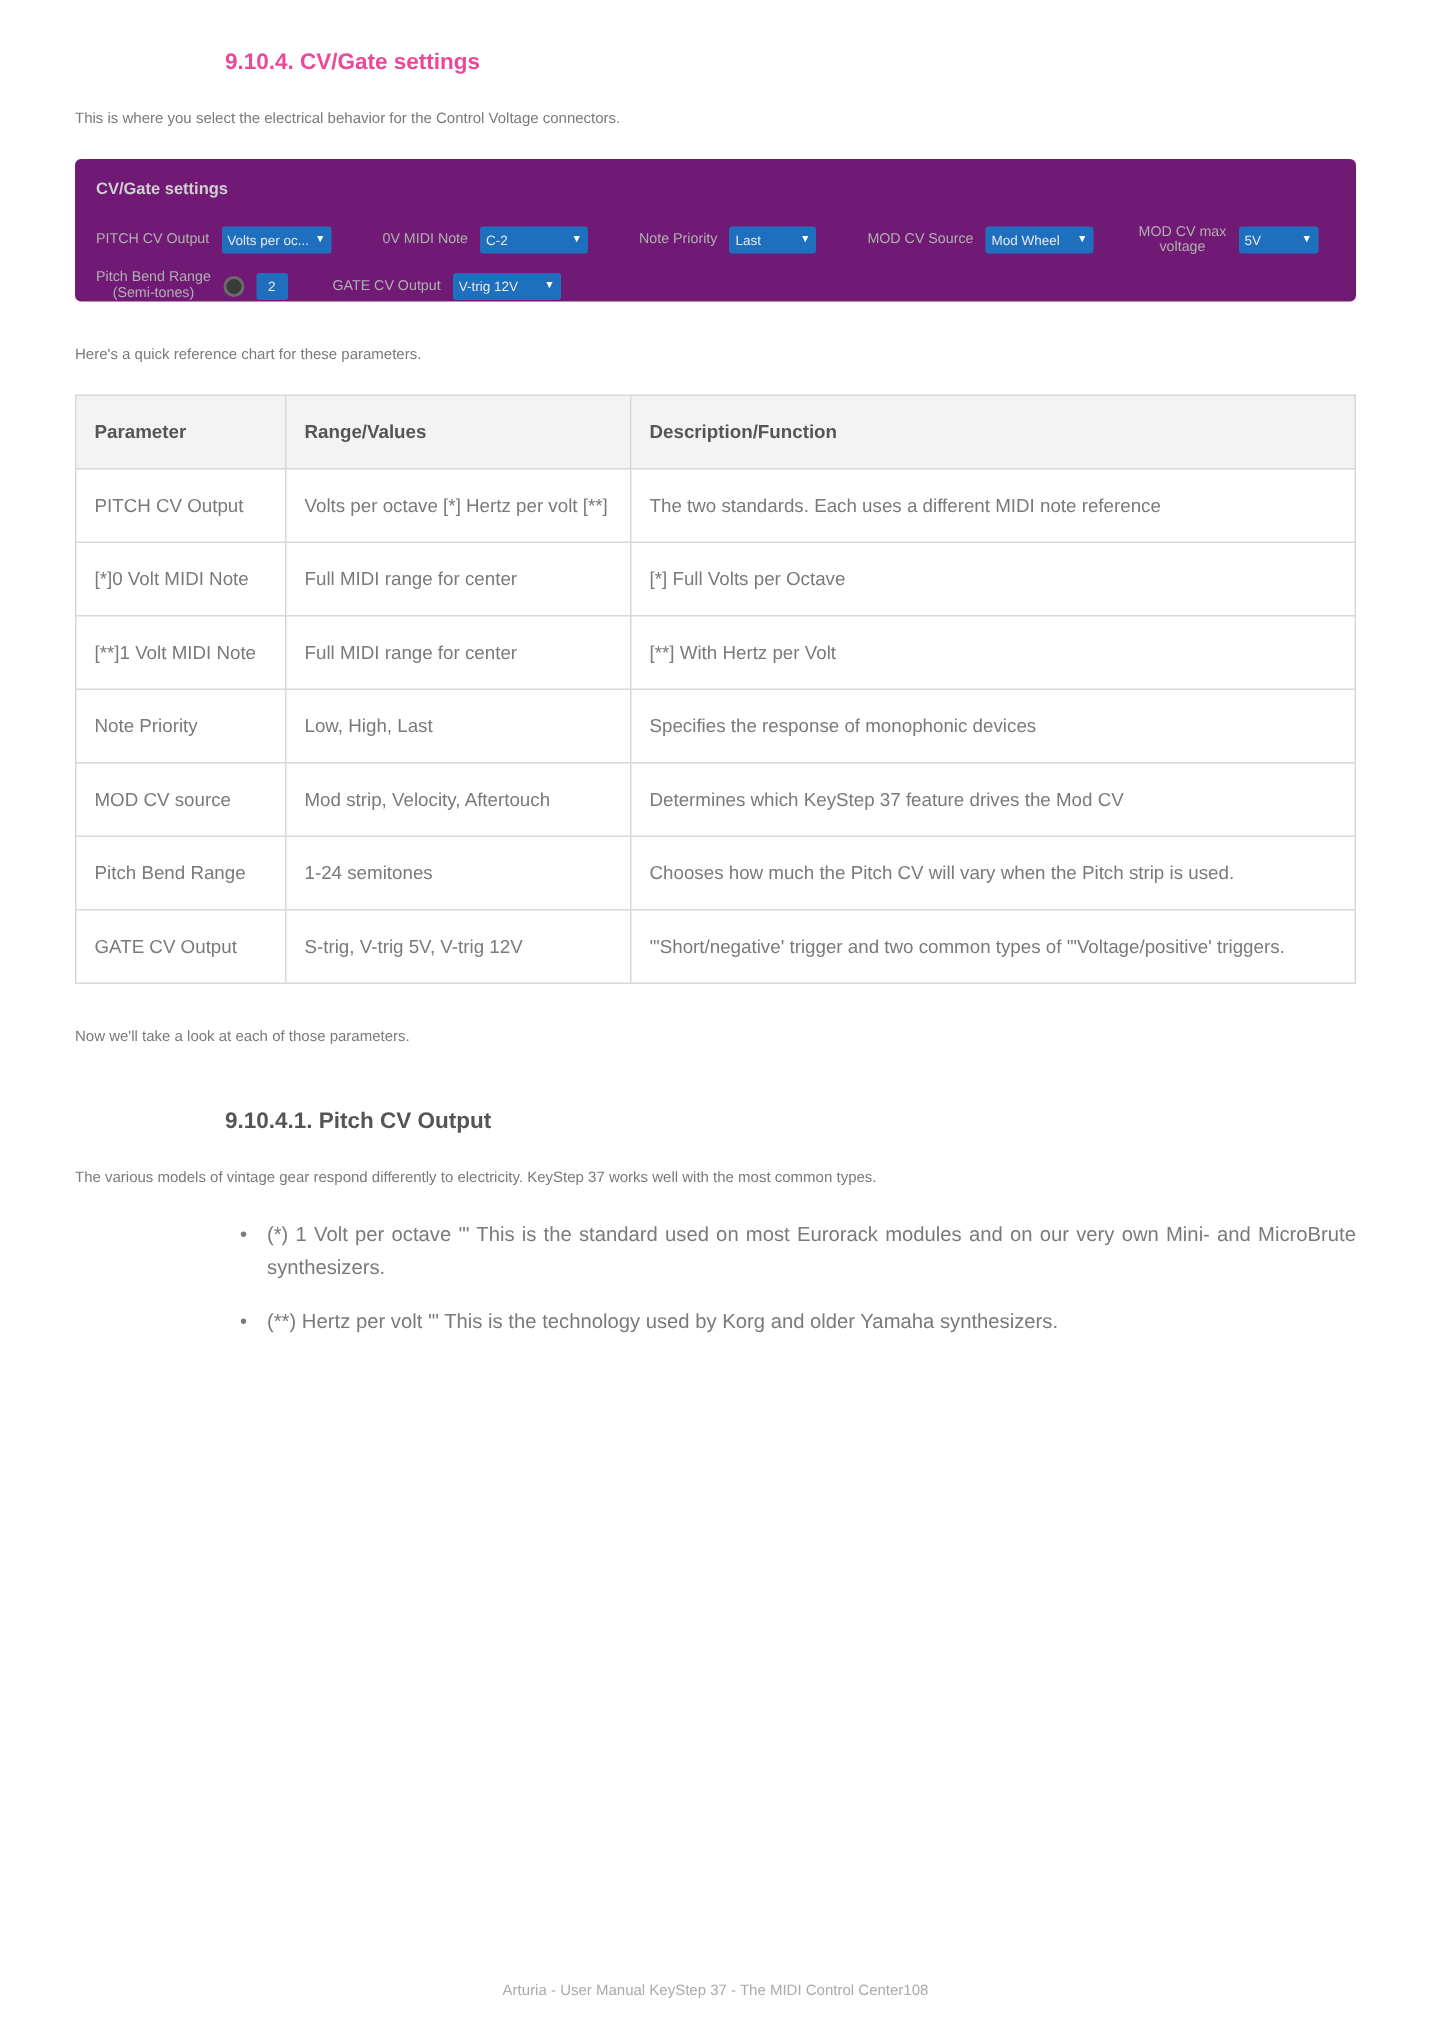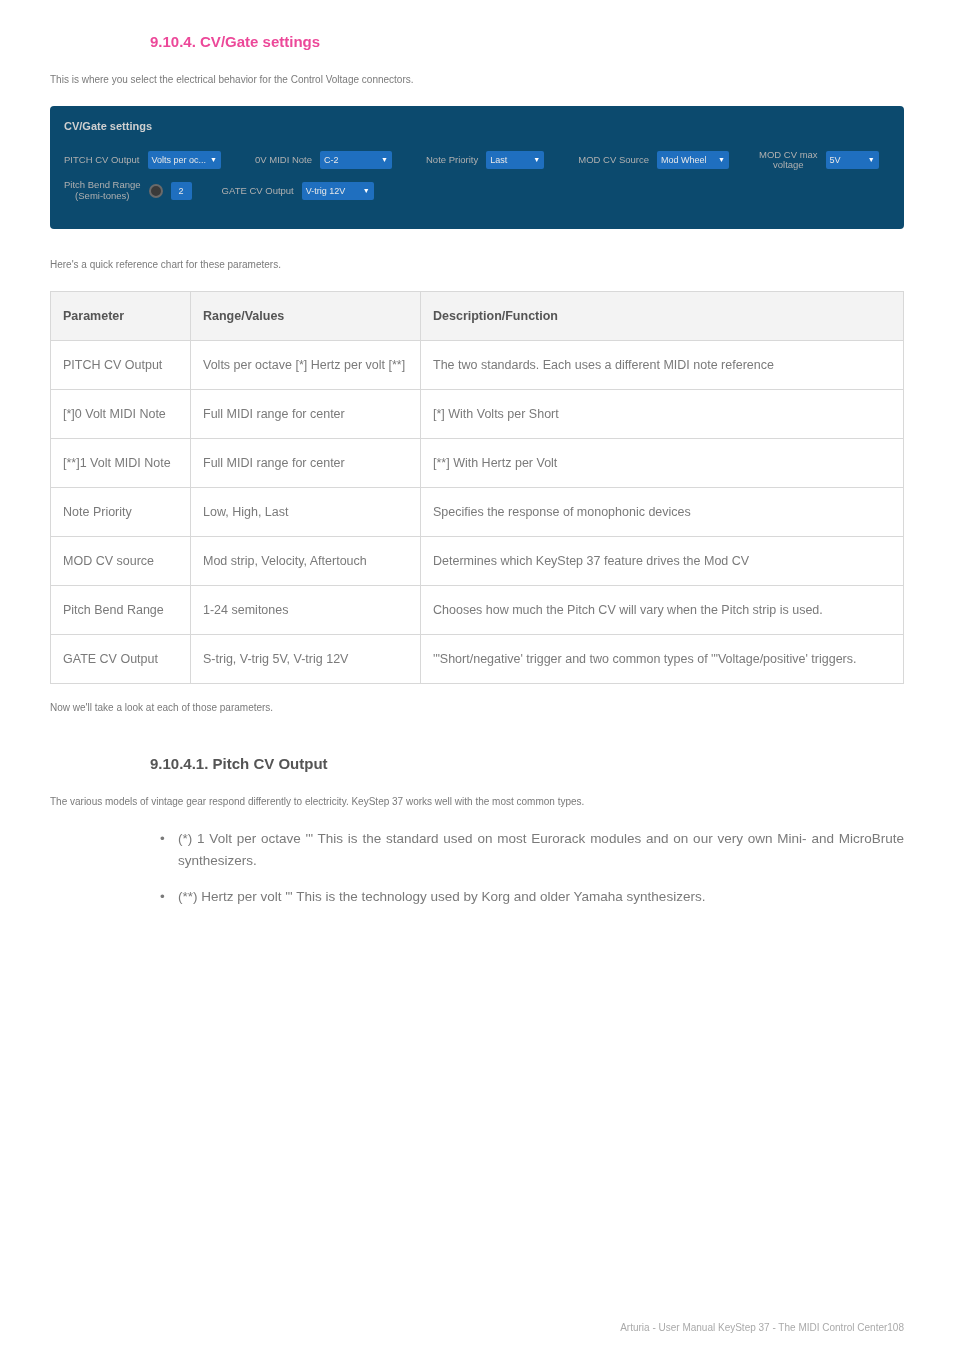--- a/index.html
+++ b/index.html
@@ -31,23 +31,23 @@
   p.body-text {
     color: #7a7a7a;
     margin-bottom: 18px;
     font-size: 10px;
   }
   p.justify {
     text-align: justify;
   }
   
   .cv-panel {
-    background: #0c4a6e;
+    background: #701a75;
     border-radius: 4px;
-    padding: 12px 14px 28px 14px;
+    padding: 12px 14px 0 14px;
     margin-bottom: 28px;
     color: #b8b8b8;
     font-size: 10px;
   }
   .cv-panel-title {
     color: #d0d0d0;
     font-size: 11px;
     font-weight: 600;
     margin-bottom: 14px;
   }
@@ -97,21 +97,21 @@
     height: 14px;
     border-radius: 50%;
     border: 2px solid #6a6a6a;
     background: #3a3a3a;
     display: inline-block;
   }
   
   table.params {
     width: 100%;
     border-collapse: collapse;
-    margin-bottom: 16px;
+    margin-bottom: 28px;
     font-size: 12.5px;
     padding-left: 48px;
   }
   table.params th, table.params td {
     border: 1px solid #d8d8d8;
     padding: 14px 12px;
     text-align: left;
     vertical-align: middle;
     color: #7a7a7a;
   }
@@ -145,21 +145,21 @@
     top: 0;
     color: #7a7a7a;
   }
   
   .footer {
     position: absolute;
     bottom: 18px;
     left: 50px;
     right: 50px;
     display: flex;
-    justify-content: flex-end;
+    justify-content: center;
     font-size: 10px;
     color: #aaa;
   }
 </style>
 </head>
 <body>
 
 <h3>9.10.4. CV/Gate settings</h3>
 
 <p class="body-text">This is where you select the electrical behavior for the Control Voltage connectors.</p>
@@ -234,21 +234,21 @@
   </thead>
   <tbody>
     <tr>
       <td class="col1">PITCH CV Output</td>
       <td class="col2">Volts per octave [*] Hertz per volt [**]</td>
       <td class="col3">The two standards. Each uses a different MIDI note reference</td>
     </tr>
     <tr>
       <td class="col1">[*]0 Volt MIDI Note</td>
       <td class="col2">Full MIDI range for center</td>
-      <td class="col3">[*] With Volts per Short</td>
+      <td class="col3">[*] Full Volts per Octave</td>
     </tr>
     <tr>
       <td class="col1">[**]1 Volt MIDI Note</td>
       <td class="col2">Full MIDI range for center</td>
       <td class="col3">[**] With Hertz per Volt</td>
     </tr>
     <tr>
       <td class="col1">Note Priority</td>
       <td class="col2">Low, High, Last</td>
       <td class="col3">Specifies the response of monophonic devices</td>

